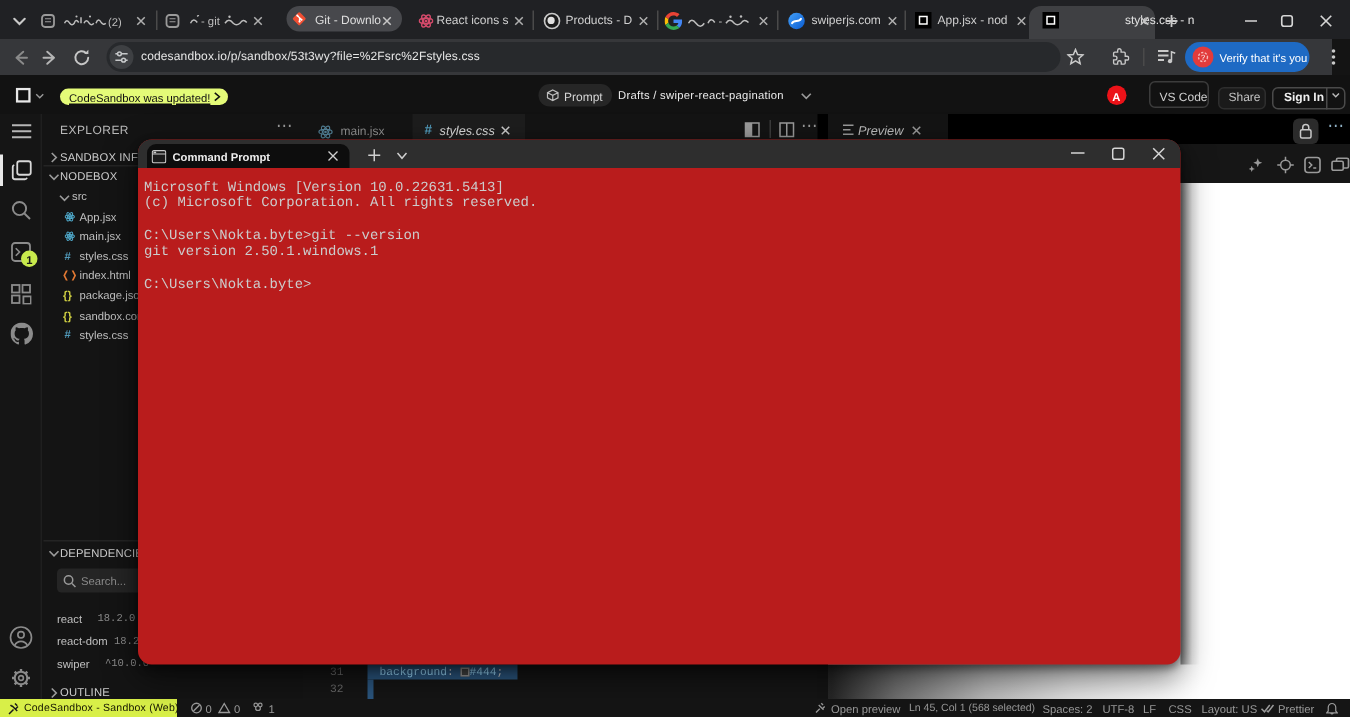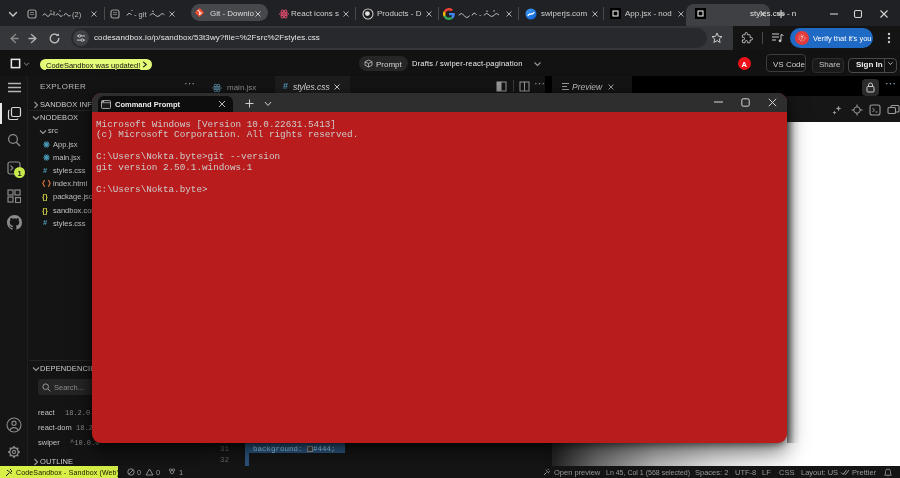--- a/index.html
+++ b/index.html
@@ -146,21 +146,21 @@
         <path d="M1 5 H9" stroke="#d6d6d6" stroke-width="1.1"></path>
       </svg>
     <svg class="abs" style="left:853px;top:9px" width="10" height="10" viewBox="0 0 10 10">
         <rect x="1.5" y="1.5" width="7" height="7" rx="1.5" fill="none" stroke="#d6d6d6" stroke-width="1.1"></rect>
       </svg>
     <svg class="abs" style="left:879px;top:9px" width="10" height="10" viewBox="0 0 10 10">
         <path d="M1.5 1.5 L8.5 8.5 M8.5 1.5 L1.5 8.5" stroke="#d6d6d6" stroke-width="1.1"></path>
       </svg>
   </div>
 
-  <div class="abs" id="toolbar" style="left:0;top:26px;width:733px;height:24px;background:#36373a;">
+  <div class="abs" id="toolbar" style="left:0;top:26px;width:888px;height:24px;background:#36373a;">
 
     <svg class="abs" style="left:7px;top:6px" width="13" height="13" viewBox="0 0 13 13">
         <path d="M8.5 2.5 L4 6.5 L8.5 10.5 M4 6.5 H11" stroke="#8a8a8a" stroke-width="1.3" fill="none" stroke-linecap="round" stroke-linejoin="round"></path>
       </svg>
     <svg class="abs" style="left:27px;top:6px" width="13" height="13" viewBox="0 0 13 13">
         <path d="M4.5 2.5 L9 6.5 L4.5 10.5 M9 6.5 H2" stroke="#b5b5b5" stroke-width="1.3" fill="none" stroke-linecap="round" stroke-linejoin="round"></path>
       </svg>
     <svg class="abs" style="left:48px;top:6px" width="13" height="13" viewBox="0 0 13 13">
         <path d="M10.8 6.5 a4.3 4.3 0 1 1 -1.3 -3.1" stroke="#c6c6c6" stroke-width="1.3" fill="none" stroke-linecap="round"></path>
         <path d="M10.9 1.2 V4 H8.1 Z" fill="#c6c6c6"></path>

